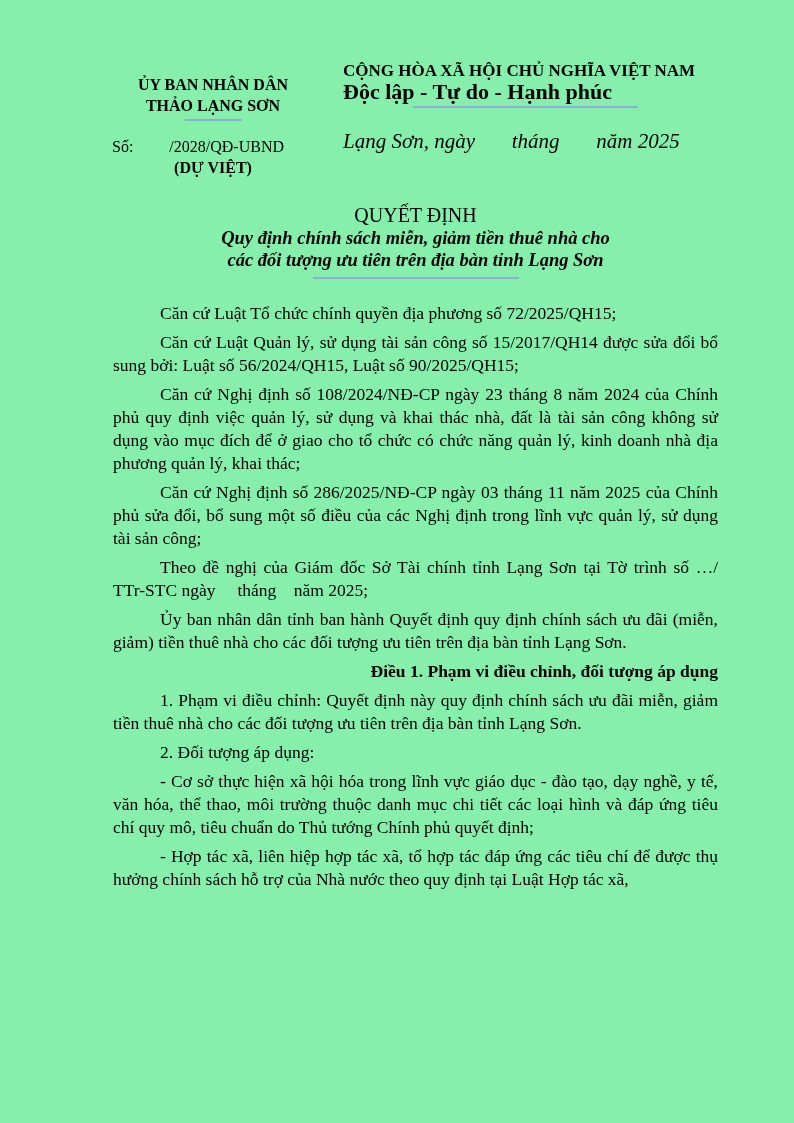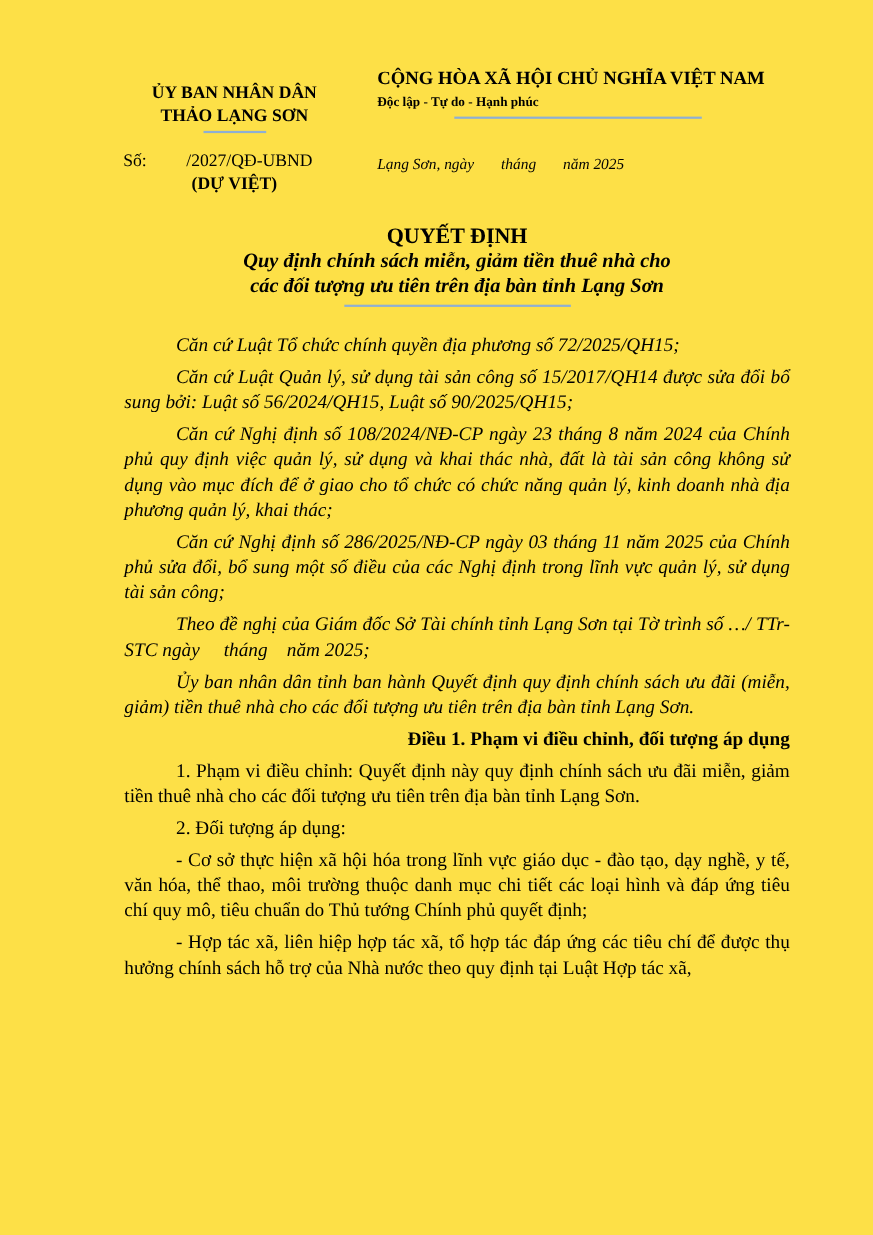--- a/index.html
+++ b/index.html
@@ -1,21 +1,21 @@
 <!DOCTYPE html>
 <html><head>
 <meta charset="utf-8">
 <style>
   html, body { margin: 0; padding: 0; background: #e8e8e8; }
   .page {
     position: relative;
     width: 794px;
     height: 1123px;
     margin: 0 auto;
-    background: #fde047;
+    background: #86efac;
     box-sizing: border-box;
     font-family: "Liberation Serif", "DejaVu Serif", serif;
     color: #000000;
     overflow: hidden;
   }
   
   .header { position: relative; padding-top: 74px; height: 104px; }
   .header-left {
     position: absolute; left: 112px; top: 74px;
     width: 202px; text-align: center;
@@ -30,55 +30,55 @@
     background: #8eafd4;
   }
   .org-rule { width: 57px; }
   .doc-number-row {
     display: flex; justify-content: flex-start;
     margin-top: 15px; font-size: 16px; line-height: 21px; text-align: right;
   }
   .doc-number-value { margin-left: 36px; }
   .draft-label { font-weight: bold; font-size: 16px; line-height: 21px; }
   .national-title { font-weight: bold; font-size: 17px; line-height: 21px; }
-  .national-motto { font-weight: bold; font-size: 12px; line-height: 22px; }
+  .national-motto { font-weight: bold; font-size: 22px; line-height: 22px; }
   .motto-rule { width: 225px; }
-  .place-date { margin-top: 32px; font-style: italic; font-size: 14px; line-height: 22px; white-space: pre; }
+  .place-date { margin-top: 22px; font-style: italic; font-size: 21px; line-height: 22px; white-space: pre; }
   
   .content { margin: 0 76px 0 113px; width: 605px; }
   .title-block { margin-top: 25px; text-align: center; }
-  .doc-type { font-weight: bold; font-size: 20px; line-height: 24px; }
+  .doc-type { font-weight: normal; font-size: 20px; line-height: 24px; }
   .doc-subject { font-weight: bold; font-size: 18.5px; line-height: 22px; font-style: italic; }
   .title-rule { width: 206px; margin-top: 6px; }
   
   .document-body { margin-top: 23px; }
   .para {
     margin: 6px 0 0 0;
     font-size: 17.5px;
     line-height: 23px;
     text-align: justify;
     text-indent: 47px;
   }
-  .para.italic { font-style: italic; }
+  .para.italic { }
   .para.bold { font-weight: bold; text-align: right; }
 </style>
 </head>
 <body>
 
 <div class="page">
 
   <div class="header">
 
     <div class="header-left">
       <div class="org-line">ỦY BAN NHÂN DÂN</div>
       <div class="org-line">THẢO LẠNG SƠN</div>
       <div class="rule org-rule"></div>
       <div class="doc-number-row">
         <span class="doc-number-label">Số:</span>
-        <span class="doc-number-value">/2027/QĐ-UBND</span>
+        <span class="doc-number-value">/2028/QĐ-UBND</span>
       </div>
       <div class="draft-label">(DỰ VIỆT)</div>
     </div>
 
     <div class="header-right">
       <div class="national-title">CỘNG HÒA XÃ HỘI CHỦ NGHĨA VIỆT NAM</div>
       <div class="national-motto">Độc lập - Tự do - Hạnh phúc</div>
       <div class="rule motto-rule"></div>
       <div class="place-date">Lạng Sơn, ngày&nbsp;&nbsp;&nbsp;&nbsp;&nbsp;&nbsp;&nbsp;tháng&nbsp;&nbsp;&nbsp;&nbsp;&nbsp;&nbsp;&nbsp;năm 2025</div>
     </div>

